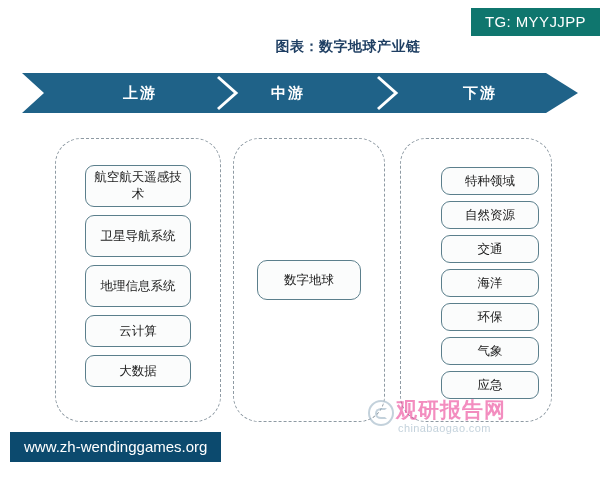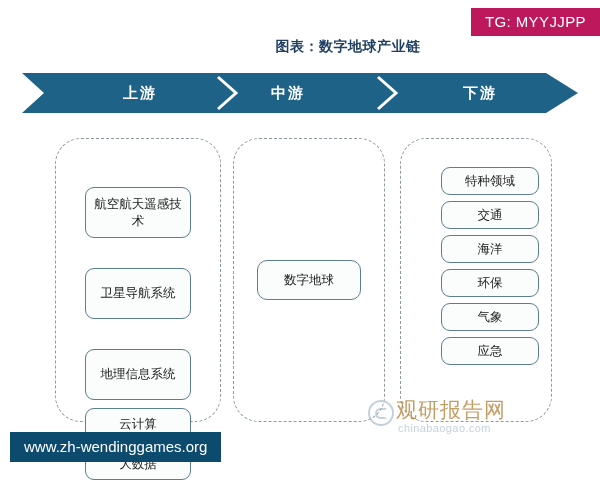--- a/index.html
+++ b/index.html
@@ -13,21 +13,21 @@
     font-family: "Liberation Sans", "DejaVu Sans", sans-serif;
     overflow: hidden;
     position: relative;
   }
 
   
   .tag-badge {
     position: absolute;
     top: 8px;
     right: 0px;
-    background: #be185d;
+    background: #0f766e;
     color: #ffffff;
     font-size: 15px;
     letter-spacing: 0.4px;
     padding: 6px 14px 7px 14px;
     line-height: 1;
     white-space: nowrap;
   }
 
   
   .chart-title {
@@ -106,22 +106,21 @@
     display: flex;
     align-items: center;
     justify-content: center;
     padding: 2px 4px;
   }
   .col-up .node {
     width: 106px;
     min-height: 32px;
   }
   .col-up .node.two-line {
-    height: 51px;
-    margin-top: 22px;
+    height: 42px;
   }
   .col-down .node {
     width: 98px;
     height: 28px;
     margin-left: 28px;
   }
   .col-mid .node {
     width: 104px;
     height: 40px;
     border-radius: 10px;
@@ -157,22 +156,22 @@
     border: 2px solid #9fb6c6;
     border-right-color: transparent;
     border-radius: 50% 0 0 50%;
     box-sizing: border-box;
   }
   .wm-cn {
     position: absolute;
     left: 28px;
     top: 0px;
     font-size: 21px;
-    font-weight: normal;
-    color: #a16207;
+    font-weight: bold;
+    color: #ec4899;
     letter-spacing: 1px;
     white-space: nowrap;
   }
   .wm-en {
     position: absolute;
     left: 30px;
     top: 26px;
     font-size: 11px;
     color: #9fb6c6;
     letter-spacing: 0.4px;
@@ -222,20 +221,21 @@
 
 <div class="column col-mid">
   <div class="col-inner">
     <div class="node">数字地球</div>
   </div>
 </div>
 
 <div class="column col-down">
   <div class="col-inner">
     <div class="node">特种领域</div>
+    <div class="node">自然资源</div>
     <div class="node">交通</div>
     <div class="node">海洋</div>
     <div class="node">环保</div>
     <div class="node">气象</div>
     <div class="node">应急</div>
   </div>
 </div>
 
 <div class="watermark">
   <div class="wm-logo"></div>

